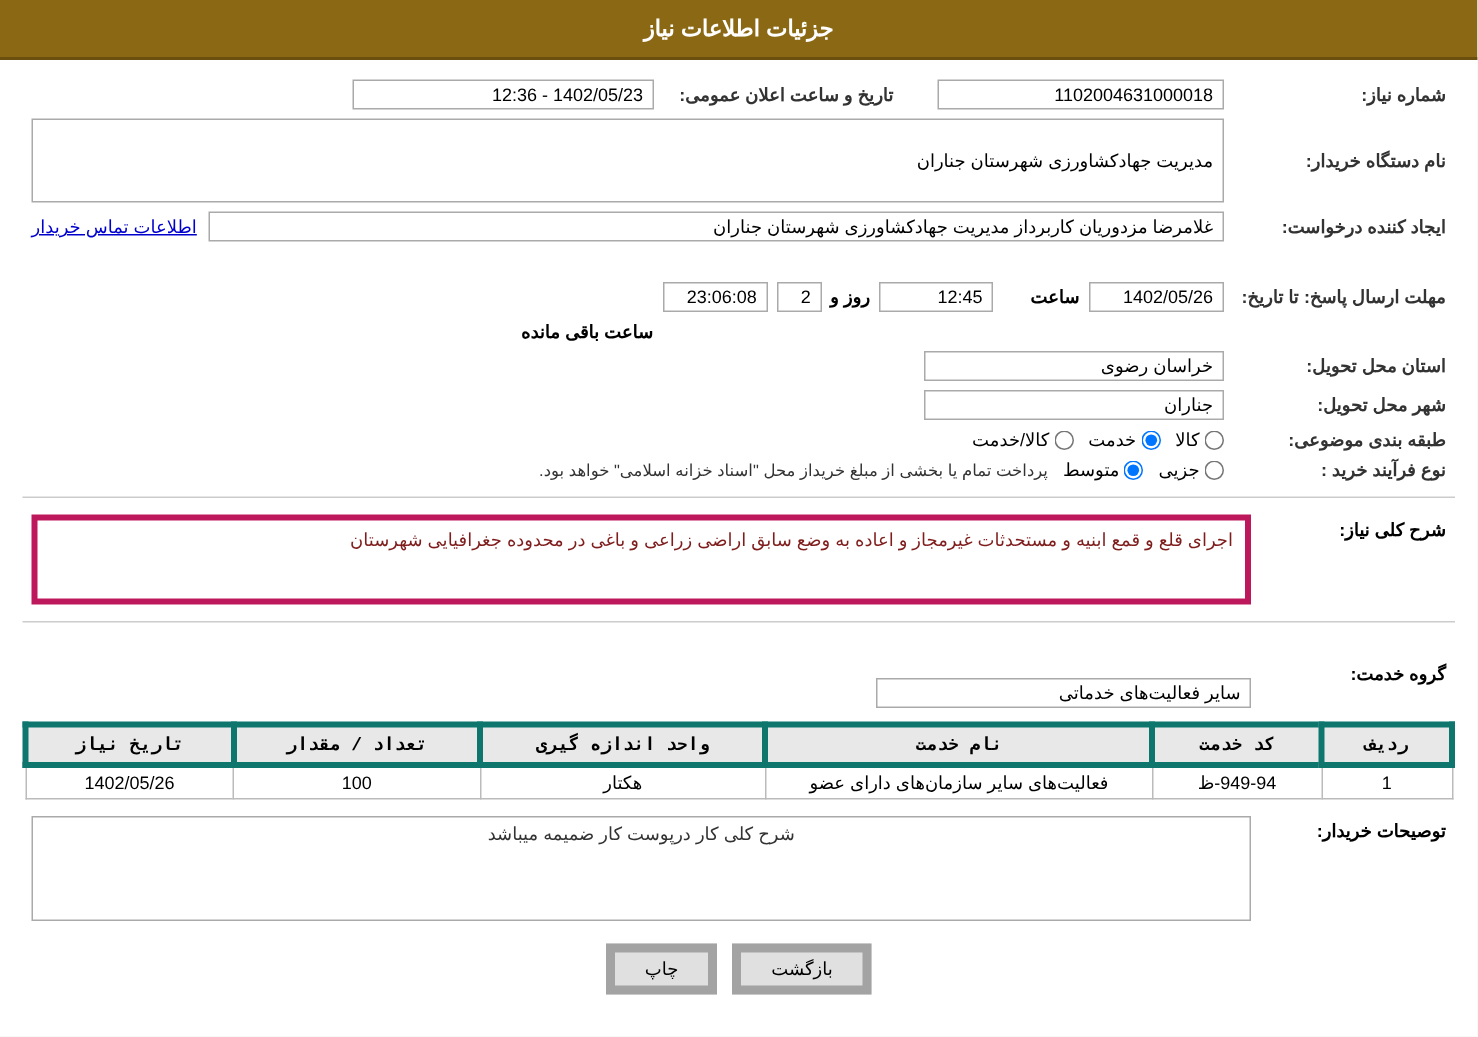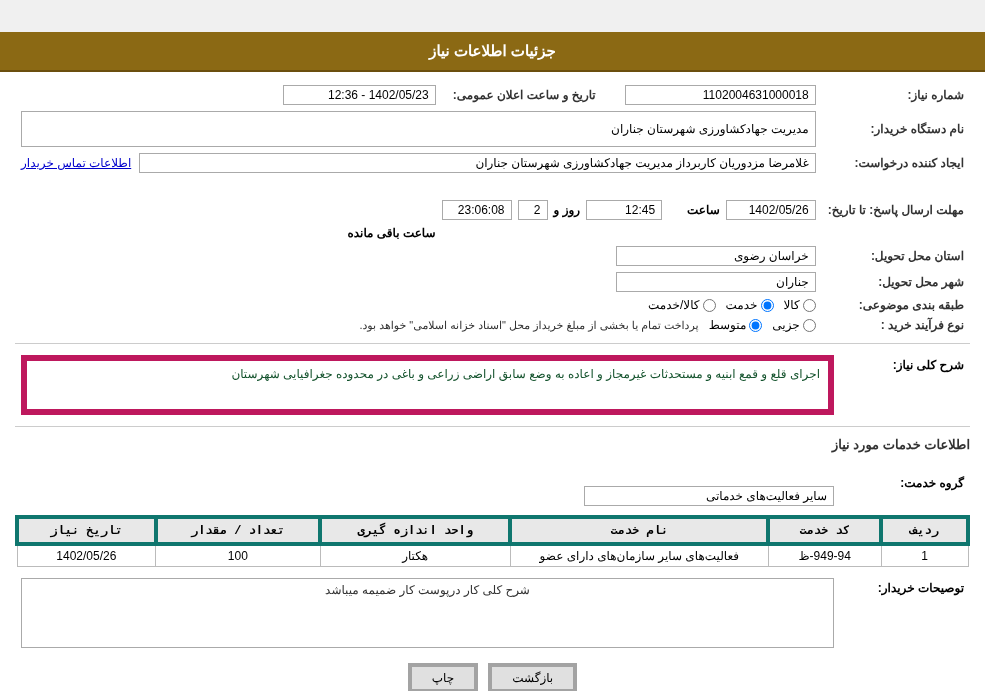--- a/index.html
+++ b/index.html
@@ -16,21 +16,20 @@
       margin: 0 auto;
     }
     .header-bar {
       background: #8B6914;
       color: #fff;
       text-align: center;
       padding: 10px 15px;
       font-size: 15px;
       font-weight: bold;
       border-bottom: 2px solid #6b4f0e;
-      margin-top: 32px;
     }
     .content {
       padding: 10px 15px;
       background: #fff;
     }
     .section-title {
       background: #fff;
       color: #333;
       font-weight: bold;
       font-size: 13px;
@@ -57,21 +56,21 @@
     .value-box {
       border: 1px solid #aaa;
       background: #fff;
       padding: 2px 6px;
       min-height: 20px;
       display: inline-block;
     }
     .value-box-full {
       border: 1px solid #aaa;
       background: #fff;
-      padding: 10px 6px;
+      padding: 20px 6px;
       min-height: 20px;
       width: 100%;
       display: block;
     }
     .link-blue {
       color: #0000cc;
       text-decoration: underline;
       cursor: pointer;
     }
     .radio-group {
@@ -84,27 +83,27 @@
       display: flex;
       align-items: center;
       gap: 3px;
     }
     .divider {
       border: none;
       border-top: 1px solid #ccc;
       margin: 8px 0;
     }
     .description-box {
-      border: 6px solid #be185d;
+      border: 4px solid #be185d;
       background: #fff;
       padding: 6px 8px;
       min-height: 60px;
       width: 100%;
       font-size: 12px;
-      color: #14532d;
+      color: #7f1d1d;
       text-align: right;
       direction: rtl;
     }
     .data-table {
       width: 100%;
       border-collapse: collapse;
       margin: 6px 0;
       font-size: 12px;
     }
     .data-table th {
@@ -131,21 +130,21 @@
       text-align: center;
       direction: rtl;
     }
     .btn-row {
       display: flex;
       justify-content: center;
       gap: 10px;
       margin: 12px 0 10px 0;
     }
     .btn {
-      border: 4px solid #a3a3a3;
+      border: 6px solid #a3a3a3;
       padding: 4px 20px;
       font-size: 12px;
       font-family: Tahoma, Arial, sans-serif;
       cursor: pointer;
       background: #e8e8e8;
     }
     .btn-print {
       background: #e0e0e0;
     }
     .btn-back {
@@ -170,21 +169,21 @@
     <table class="info-table">
 
       <tbody>
           <tr>
         <td class="label-cell">شماره نیاز:</td>
         <td style="width:220px">
           <span class="value-box" style="width:191px;display:inline-block;">1102004631000018</span>
         </td>
         <td class="label-cell" style="width:160px;text-align:right;">تاریخ و ساعت اعلان عمومی:</td>
         <td>
-          <span class="value-box" style="width:153px;display:inline-block;">1402/05/23 - 12:36</span>
+          <span class="value-box" style="width:201px;display:inline-block;">1402/05/23 - 12:36</span>
         </td>
       </tr>
 
       <tr>
         <td class="label-cell">نام دستگاه خریدار:</td>
         <td colspan="3">
           <span class="value-box-full">مدیریت جهادکشاورزی شهرستان جناران</span>
         </td>
       </tr>
 
@@ -274,21 +273,20 @@
         <td style="width:130px;font-weight:bold;vertical-align:top;padding-top:6px;">شرح کلی نیاز:</td>
         <td>
           <div class="description-box">اجرای قلع و قمع ابنیه و مستحدثات غیرمجاز و اعاده به وضع سابق اراضی زراعی و باغی در محدوده جغرافیایی شهرستان</div>
         </td>
       </tr>
     </tbody>
       </table>
 
     <hr class="divider">
 
-    <div class="section-title">اطلاعات خدمات مورد نیاز</div>
 
     <table class="info-table">
       <tbody>
           <tr>
         <td style="width:130px;font-weight:bold;">گروه خدمت:</td>
         <td>
           <span class="value-box" style="width:250px;margin-top:26px;">سایر فعالیت‌های خدماتی</span>
         </td>
       </tr>
     </tbody>

